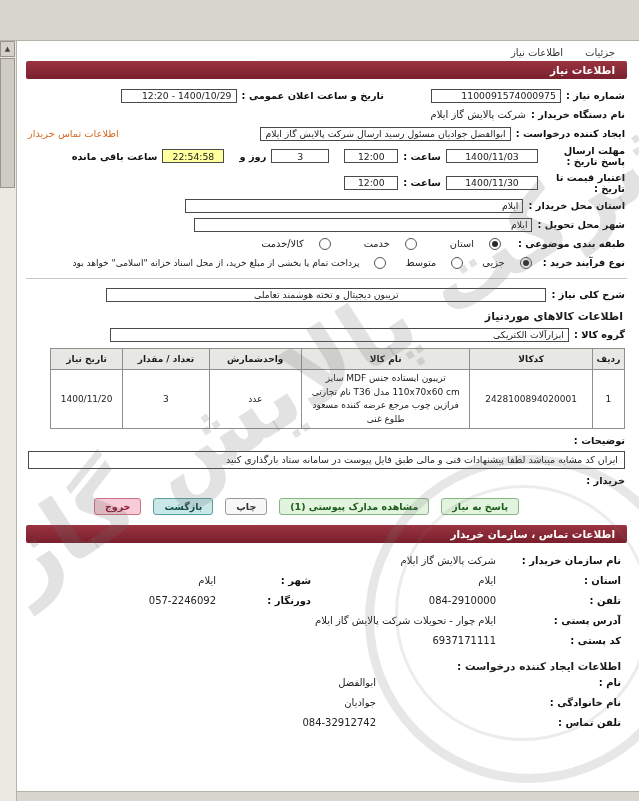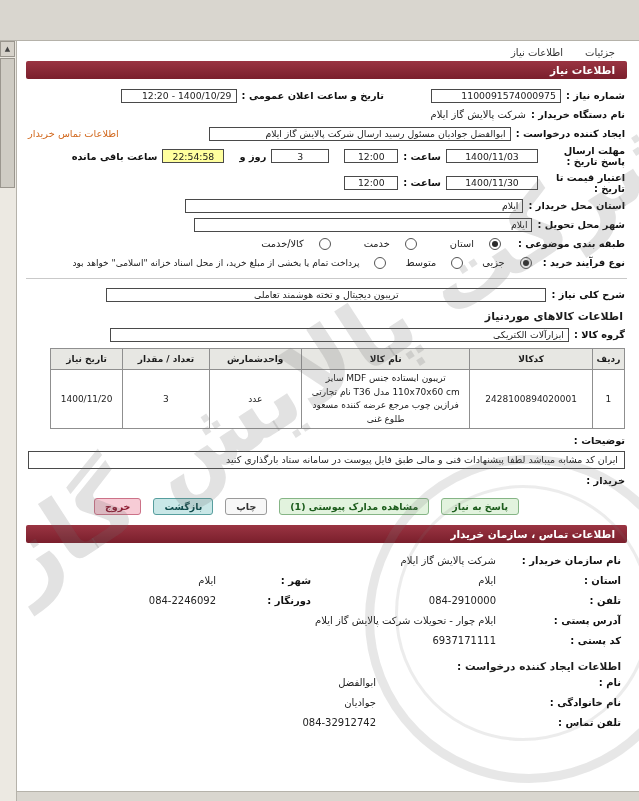--- a/index.html
+++ b/index.html
@@ -95,21 +95,21 @@
         <span class="inp" style="width:116px">1400/10/29 - 12:20</span>
       </div>
 
       <div class="row">
         <span class="lbl">نام دستگاه خریدار :</span>
         <span class="plain">شرکت پالایش گاز ایلام</span>
       </div>
 
       <div class="row">
         <span class="lbl">ایجاد کننده درخواست :</span>
-        <span class="inp" style="width:302px">ابوالفضل جوادیان مسئول رسید ارسال شرکت پالایش گاز ایلام</span>
+        <span class="inp" style="width:251px">ابوالفضل جوادیان مسئول رسید ارسال شرکت پالایش گاز ایلام</span>
         <span class="link">اطلاعات تماس خریدار</span>
       </div>
 
       <div class="row">
         <span class="lbl wrap">مهلت ارسال پاسخ تاریخ :</span>
         <span class="inp center" style="width:92px">1400/11/03</span>
         <span class="lbl">ساعت :</span>
         <span class="inp center" style="width:54px">12:00</span>
         <span class="inp center" style="width:58px;margin-right:10px">3</span>
         <span class="lbl">روز و</span>
@@ -236,21 +236,21 @@
         <span class="cval span3">شرکت پالایش گاز ایلام</span>
 
         <span class="clbl">استان :</span>
         <span class="cval">ایلام</span>
         <span class="clbl">شهر :</span>
         <span class="cval">ایلام</span>
 
         <span class="clbl">تلفن :</span>
         <span class="cval">084-2910000</span>
         <span class="clbl">دورنگار :</span>
-        <span class="cval">084-2246092</span>
+        <span class="cval">057-2246092</span>
 
         <span class="clbl">آدرس پستی :</span>
         <span class="cval span3">ایلام چوار - تحویلات شرکت پالایش گاز ایلام</span>
 
         <span class="clbl">کد پستی :</span>
         <span class="cval span3">6937171111</span>
       </div>
 
       <div class="creator">
         <div class="ctitle">اطلاعات ایجاد کننده درخواست :</div>

